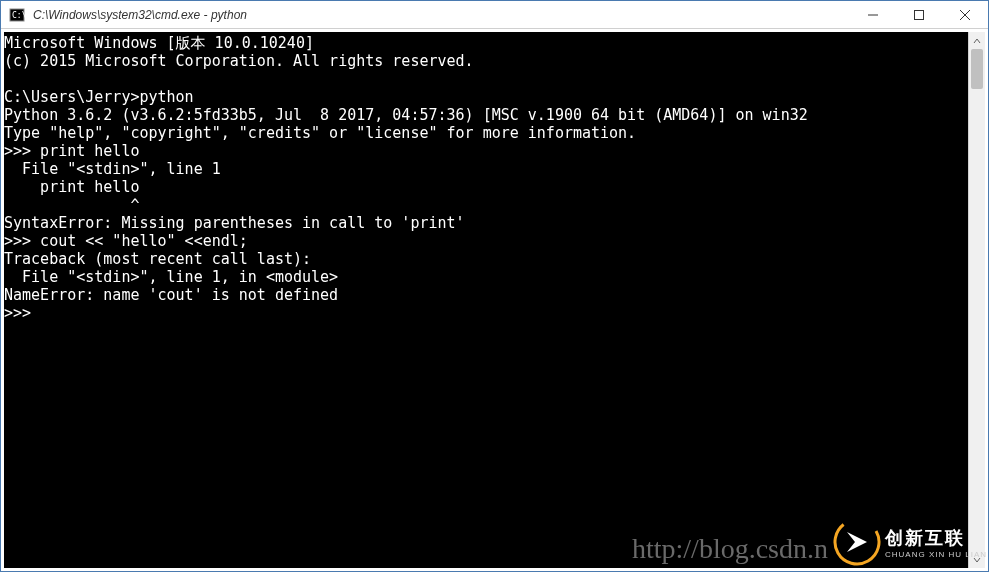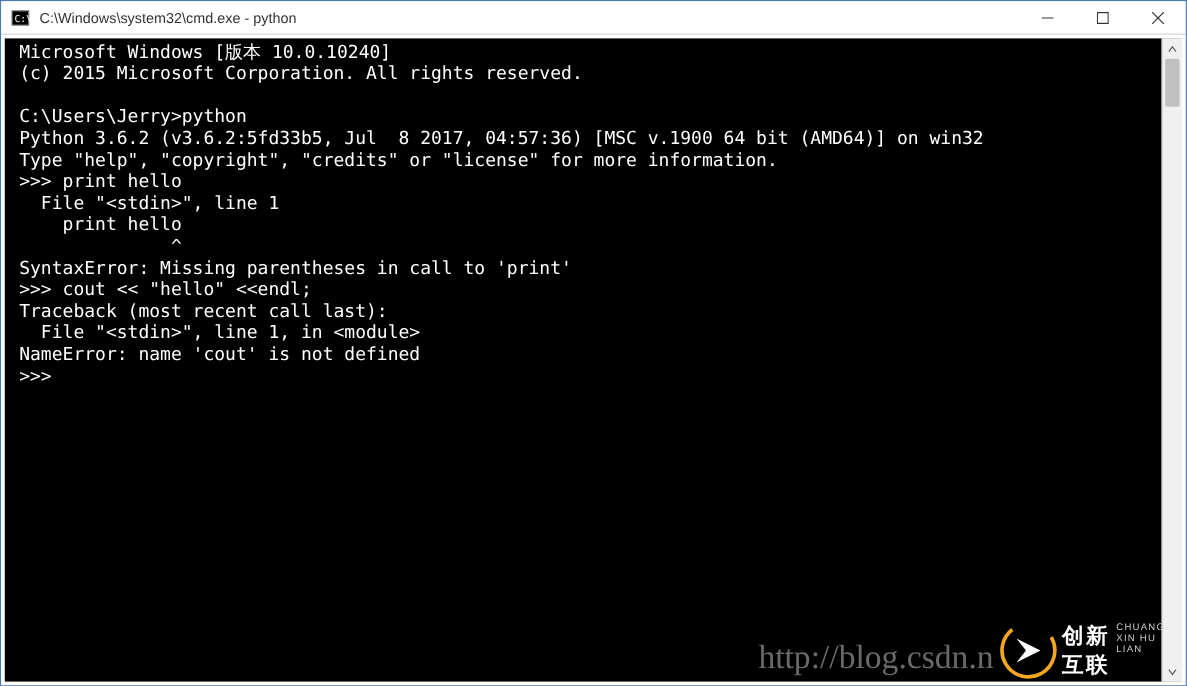--- a/index.html
+++ b/index.html
@@ -21,21 +21,21 @@
     font-family: "Segoe UI", sans-serif;
     font-size: 12px;
     color: #333;
   }
   .titlebar-icon {
     width: 20px; height: 20px;
     margin: 0 6px;
     display:flex; align-items:center; justify-content:center;
   }
   .titlebar-icon svg { width:16px; height:16px; }
-  .titlebar-title { flex: 1; }
+  .titlebar-title { flex: 1; font-style: italic; }
   .win-controls { display:flex; height:100%; }
   .win-btn {
     width: 46px; height:100%;
     display:flex; align-items:center; justify-content:center;
     color:#333;
   }
   .win-btn svg { width:10px; height:10px; stroke:currentColor; stroke-width:1; fill:none; }
 
   .client {
     position: relative;
@@ -45,21 +45,21 @@
   }
   .console {
     width: 100%;
     height: 100%;
     background: #000;
     color: #fff;
     font-size: 15px;
     line-height: 18px;
     white-space: pre;
     overflow: hidden;
-    padding: 2px 12px;
+    padding: 2px 0;
     position: relative;
   }
   .scrollbar-v {
     position: absolute;
     right: 3px;
     top: 3px;
     bottom: 3px;
     width: 17px;
     background: #f0f0f0;
     border-left: 1px solid #d0d0d0;
@@ -98,21 +98,21 @@
     align-items:center;
     background: linear-gradient(180deg, rgba(0,0,0,0) 0%, rgba(0,0,0,0) 100%);
   }
   .logo-mark {
     width:48px; height:48px;
     border-radius:50%;
     position:relative;
     margin-right:4px;
   }
   .logo-mark svg { width:48px; height:48px; }
-  .logo-text { display:flex; flex-direction:row; color:#fff; }
+  .logo-text { display:flex; flex-direction:column; color:#fff; }
   .logo-text .cn { font-family:"Microsoft YaHei",sans-serif; font-size:18px; font-weight:bold; letter-spacing:2px;}
   .logo-text .en { font-family:Liberation Sans, sans-serif; font-size:8px; letter-spacing:1px; color:#ccc;}
 </style>
 </head>
 <body>
 
 <div class="titlebar">
   <div class="titlebar-icon">
     <svg viewBox="0 0 16 16">
         <rect x="1" y="2" width="14" height="12" fill="#000" stroke="#888" stroke-width="1"></rect>

